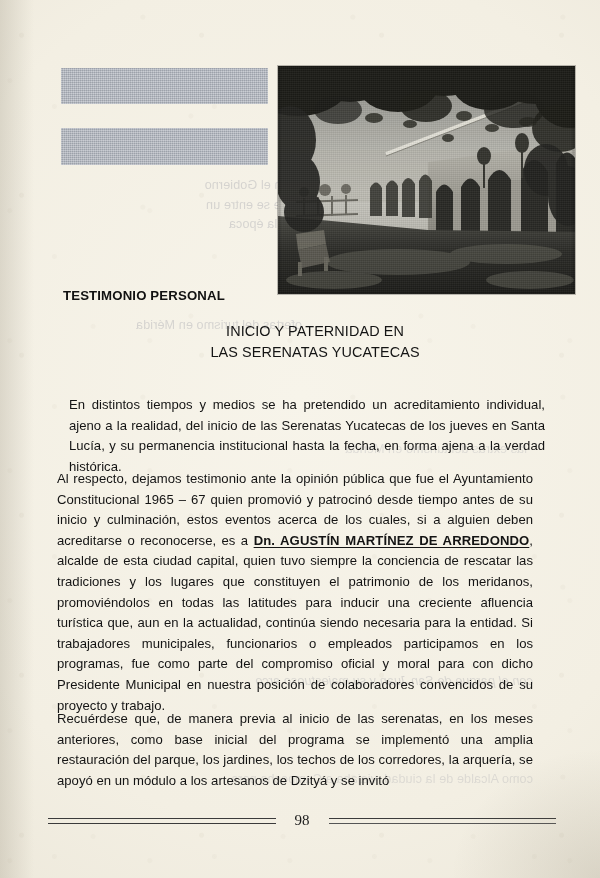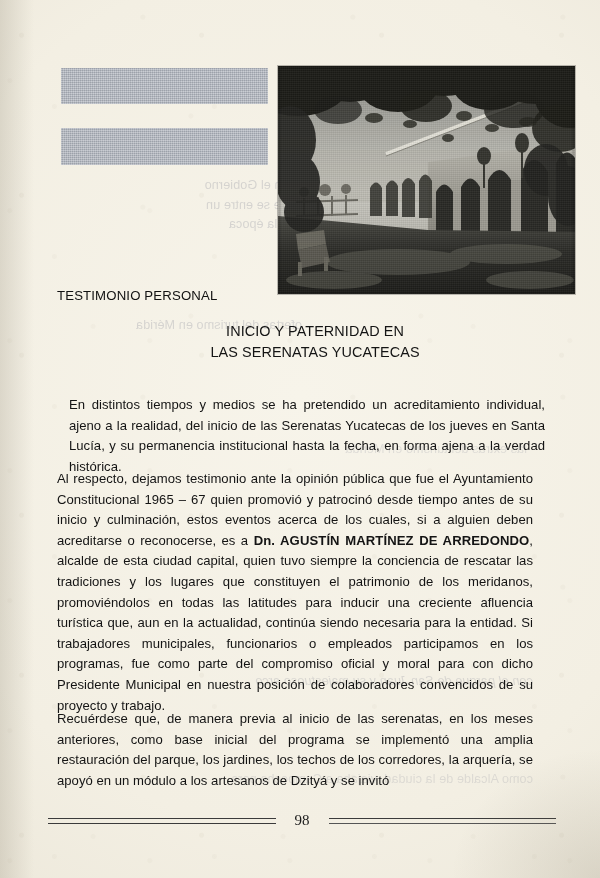--- a/index.html
+++ b/index.html
@@ -86,24 +86,24 @@
     pointer-events: none;
     opacity: .30;
     background-image:
       repeating-linear-gradient(0deg,   rgba(255,255,255,.10) 0 1px, rgba(0,0,0,.14) 1px 2px),
       repeating-linear-gradient(90deg,  rgba(255,255,255,.08) 0 1px, rgba(0,0,0,.12) 1px 2px);
   }
 
   
   .section-title {
     position: absolute;
-    left: 57px;
+    left: 63px;
     top: 288px;
     font-size: 13.2px;
-    font-weight: normal;
+    font-weight: bold;
     letter-spacing: .15px;
     color: #111;
     text-align: right;
   }
 
   .doc-title {
     position: absolute;
     left: 150px;
     top: 321px;
     width: 330px;
@@ -123,20 +123,21 @@
     text-align: justify;
     color: #141414;
     letter-spacing: .02px;
   }
   .p1 { top: 383px; }
   .p2 { top: 469px; }
   .p3 { top: 709px; }
 
   .name-bold {
     font-weight: bold;
+    text-decoration: underline;
     text-underline-offset: 2px;
     letter-spacing: .1px;
   }
 
   
   .footer {
     position: absolute;
     left: 48px;
     top: 812px;
     width: 508px;

